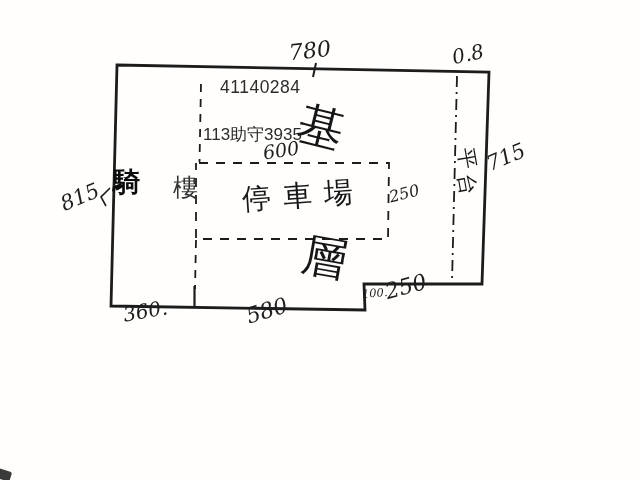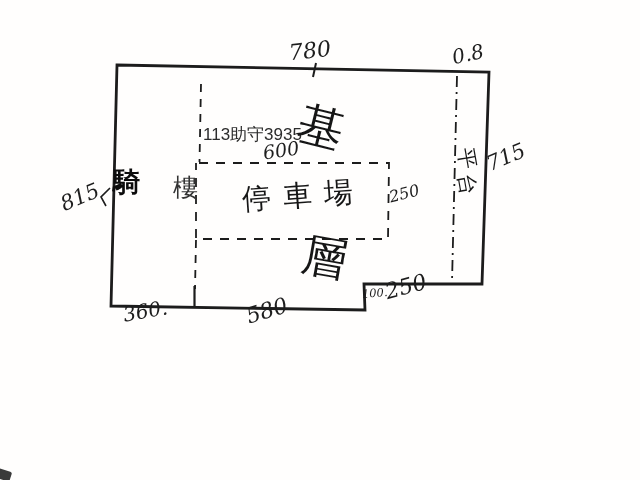--- a/index.html
+++ b/index.html
@@ -70,20 +70,21 @@
   <div class="lbl hw dim-topright">0.8</div>
   <div class="lbl hw dim-815">815</div>
   <div class="lbl hw dim-715">715</div>
   <div class="lbl hw dim-600">600</div>
   <div class="lbl hw dim-250-side">250</div>
   <div class="lbl hw dim-360">360.</div>
   <div class="lbl hw dim-580">580</div>
   <div class="lbl hw dim-100">100.</div>
   <div class="lbl hw dim-250-bot">250</div>
 
+  <div class="lbl stamp stamp1">41140284</div>
   <div class="lbl stamp stamp2">113助守3935</div>
 
   <div class="lbl cjk char-ji">基</div>
   <div class="lbl cjk char-ceng">層</div>
   <div class="lbl cjk char-qi">騎</div>
   <div class="lbl cjk char-lou">樓</div>
   <div class="lbl cjk parking">停車場</div>
   <div class="lbl cjk platform">
     <span>平</span>
     <span>台</span>

